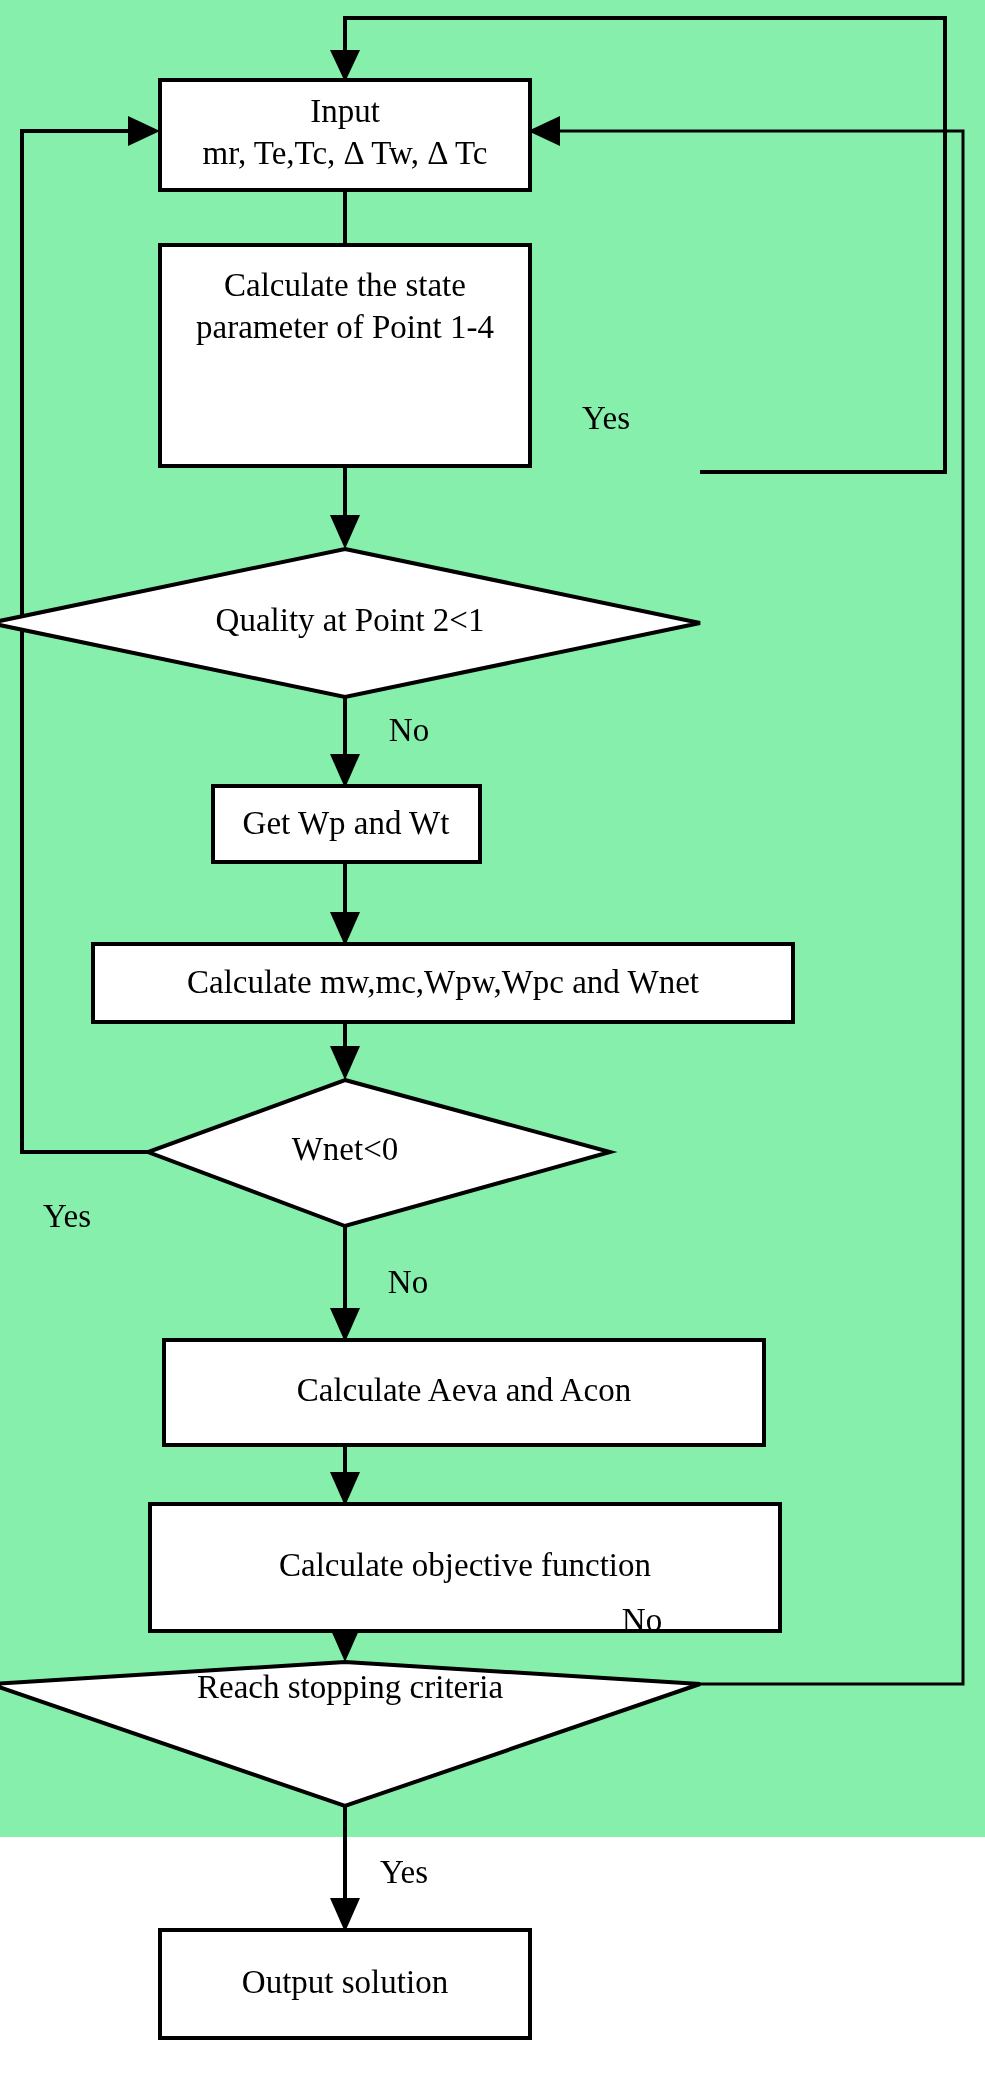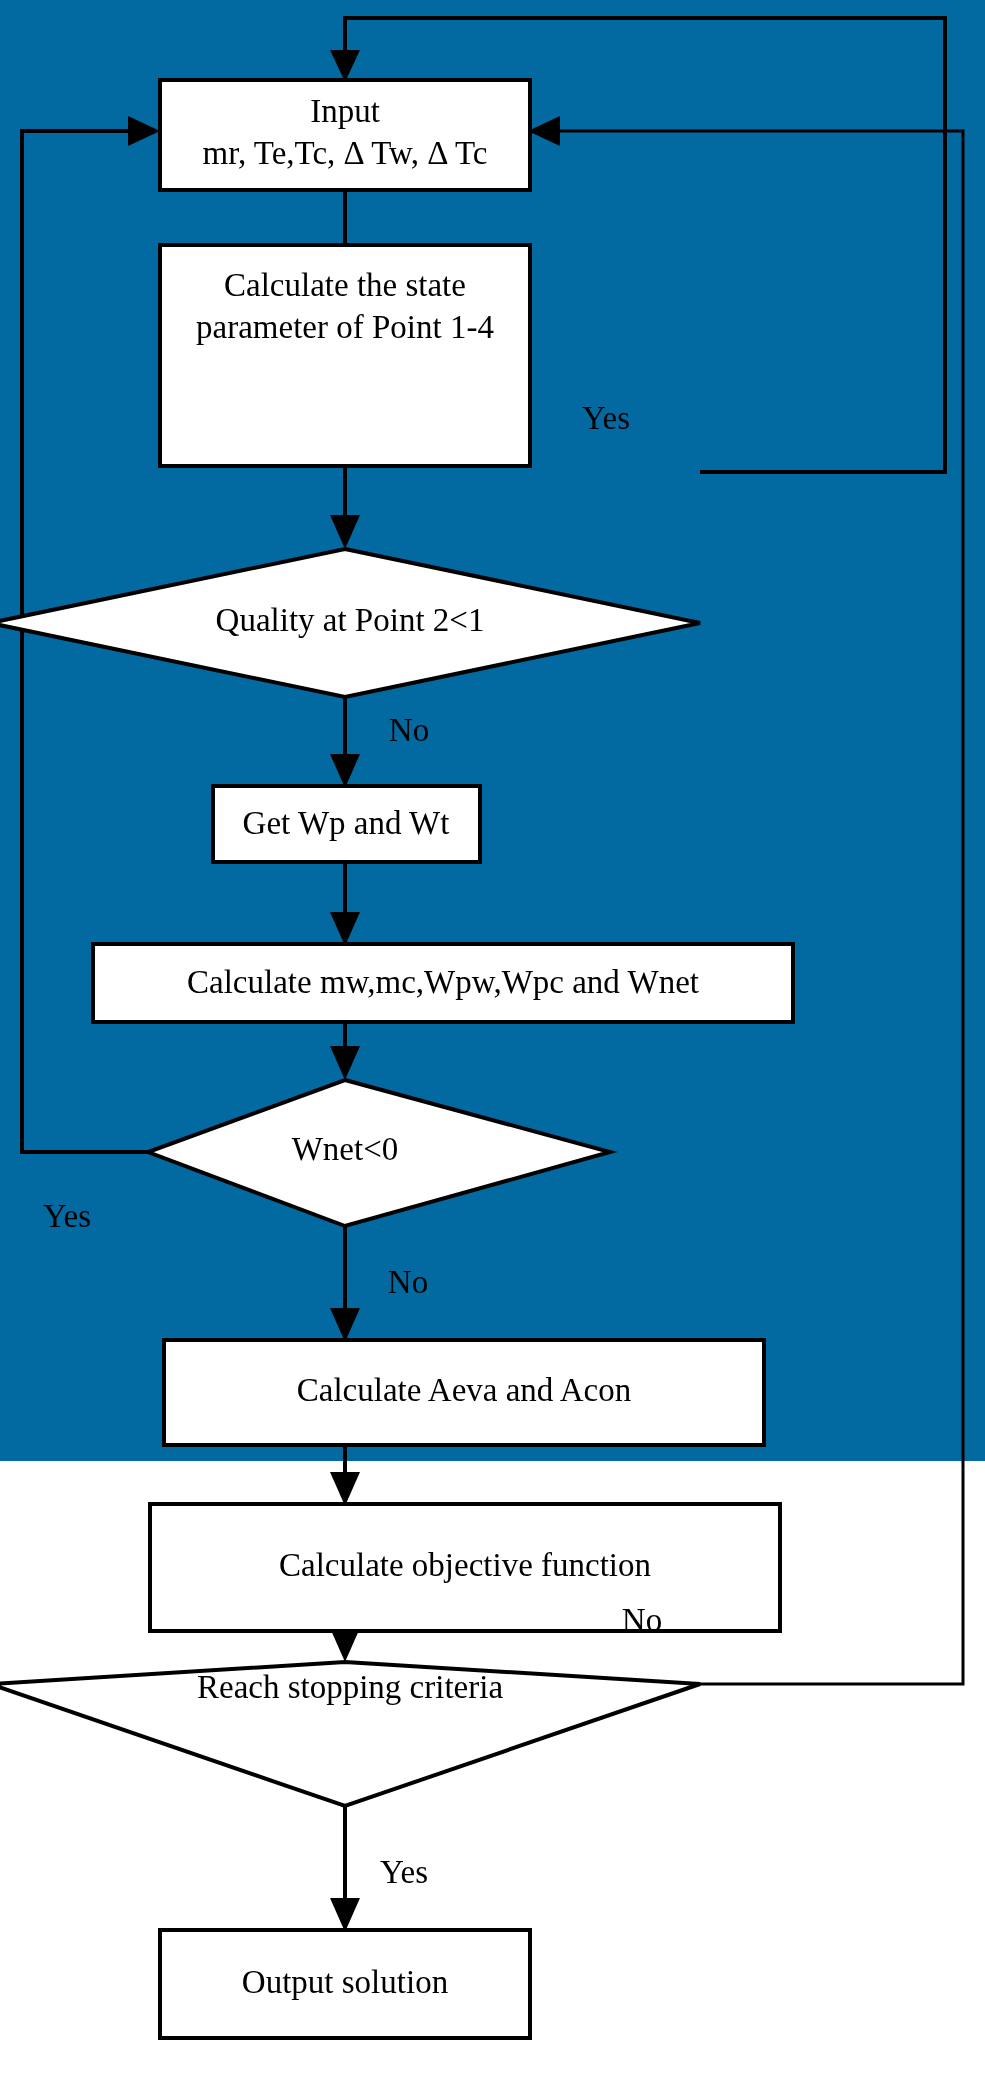--- a/index.html
+++ b/index.html
@@ -10,22 +10,22 @@
   }
   body {
     width: 985px;
     height: 2085px;
     font-family: "Liberation Serif", "DejaVu Serif", serif;
     overflow: hidden;
   }
   #flow-root {
     position: relative;
     width: 985px;
-    height: 1461px;
-    background: #0369a1;
+    height: 1837px;
+    background: #86efac;
   }
   svg#flow-svg {
     position: absolute;
     left: 0;
     top: 0;
     width: 985px;
     height: 2085px;
     display: block;
   }
   .node-shape {

